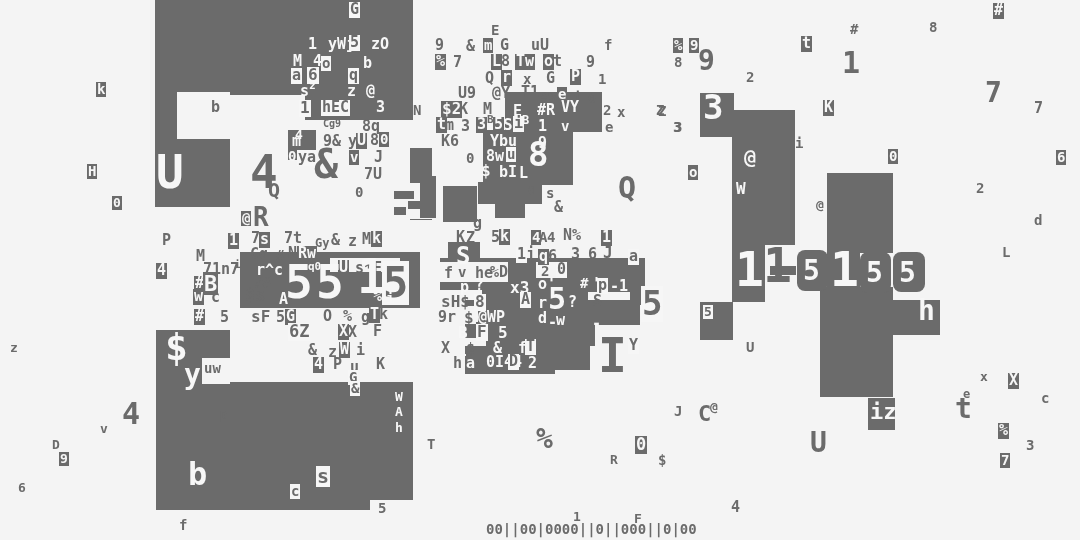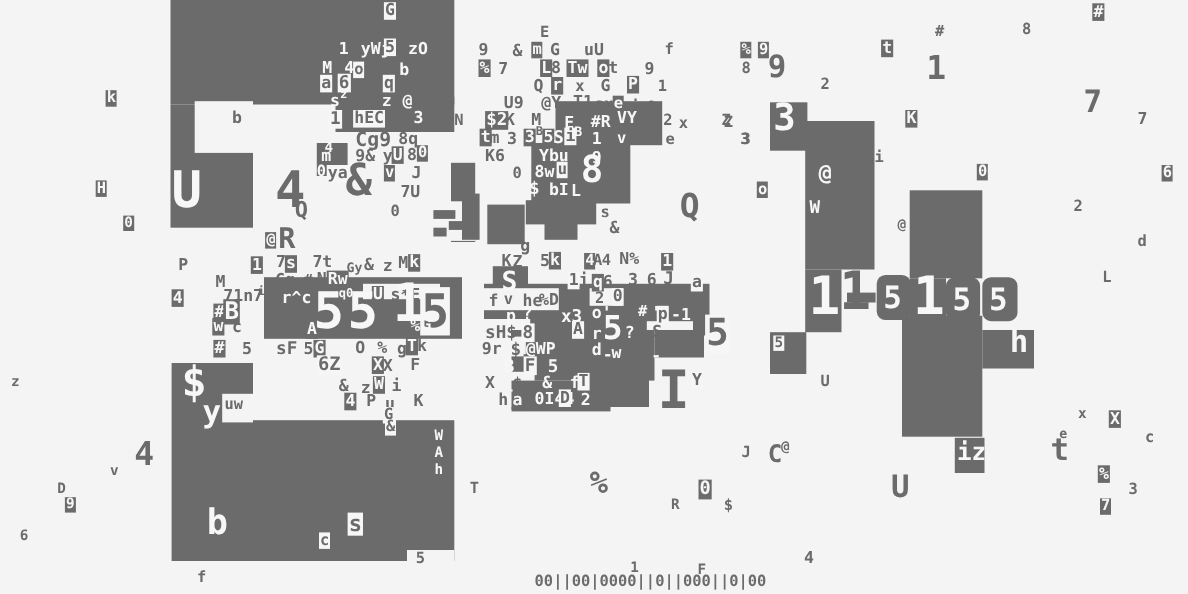--- a/index.html
+++ b/index.html
@@ -82,21 +82,21 @@
     <span class="g g-bl" style="left: 348px; top: 68px; font-size: 15px;">q</span>
     <span class="g g-l" style="left: 300px; top: 84px; font-size: 15px;">s</span>
     <span class="g g-l" style="left: 309px; top: 80px; font-size: 11px;">z</span>
     <span class="g g-l" style="left: 347px; top: 84px; font-size: 15px;">z</span>
     <span class="g g-l" style="left: 366px; top: 84px; font-size: 15px;">@</span>
     <span class="g g-bl" style="left: 299px; top: 100px; font-size: 16px;">1</span>
     <span class="g g-bl" style="left: 321px; top: 100px; font-size: 15px;">hEC</span>
     <span class="g g-l" style="left: 376px; top: 100px; font-size: 15px;">3</span>
     <span class="g g-d" style="left: 211px; top: 100px; font-size: 15px;">b</span>
     <span class="g g-l" style="left: 295px; top: 128px; font-size: 13px;">4</span>
-    <span class="g g-d" style="left: 323px; top: 119px; font-size: 18px;">Cg9</span>
+    <span class="g g-d" style="left: 323px; top: 119px; font-size: 10px;">Cg9</span>
     <span class="g g-d" style="left: 362px; top: 119px; font-size: 15px;">8q</span>
     <span class="g g-l" style="left: 292px; top: 134px; font-size: 15px;">m</span>
     <span class="g g-d" style="left: 323px; top: 134px; font-size: 15px;">9&amp;</span>
     <span class="g g-d" style="left: 348px; top: 134px; font-size: 15px;">y</span>
     <span class="g g-bd" style="left: 356px; top: 133px; font-size: 15px;">U</span>
     <span class="g g-d" style="left: 370px; top: 133px; font-size: 15px;">8</span>
     <span class="g g-bd" style="left: 379px; top: 132px; font-size: 14px;">0</span>
     <span class="g g-l" style="left: 288px; top: 149px; font-size: 14px;">0</span>
     <span class="g g-bl" style="left: 297px; top: 150px; font-size: 15px;">ya</span>
     <span class="g g-bd" style="left: 349px; top: 150px; font-size: 14px;">v</span>

